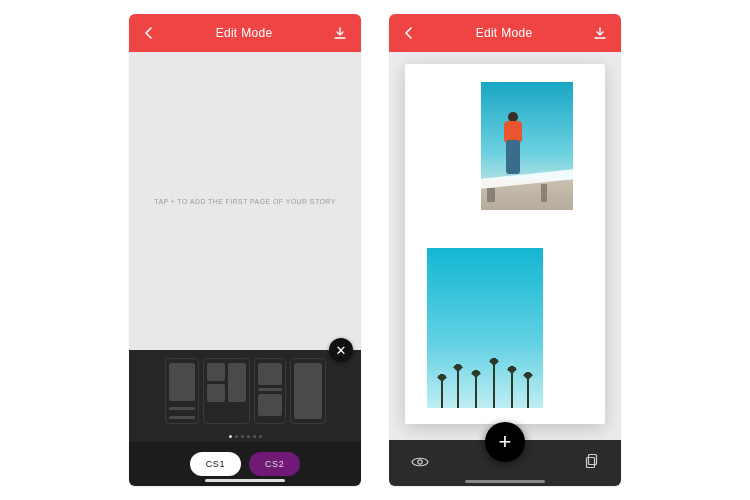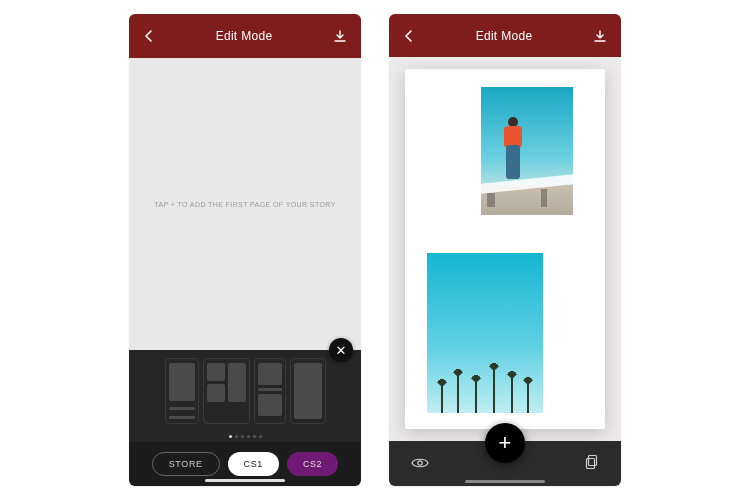--- a/index.html
+++ b/index.html
@@ -17,22 +17,22 @@
     height: 472px;
     background: #e8e8e8;
     border-radius: 6px;
     overflow: hidden;
     display: flex;
     flex-direction: column;
     position: relative;
     box-shadow: 0 1px 2px rgba(0,0,0,0.08);
   }
   .top-bar {
-    height: 44px;
-    background: #7f1d1d;
+    height: 38px;
+    background: #ef4444;
     display: flex;
     align-items: center;
     justify-content: space-between;
     padding: 0 14px;
     color: #fff;
   }
   .top-bar .title {
     font-size: 12px;
     font-weight: 400;
     letter-spacing: .3px;
@@ -241,21 +241,20 @@
       <span class="active"></span>
         <span></span>
         <span></span>
         <span></span>
         <span></span>
         <span></span>
     </div>
   </div>
 
   <div class="pill-row">
-    <div class="pill store">STORE</div>
     <div class="pill active">CS1</div>
     <div class="pill inactive">CS2</div>
   </div>
 
   <div class="home-ind-left"></div>
 </div>
 
 <div class="phone right">
   <div class="top-bar">
     <span class="chev-left">

